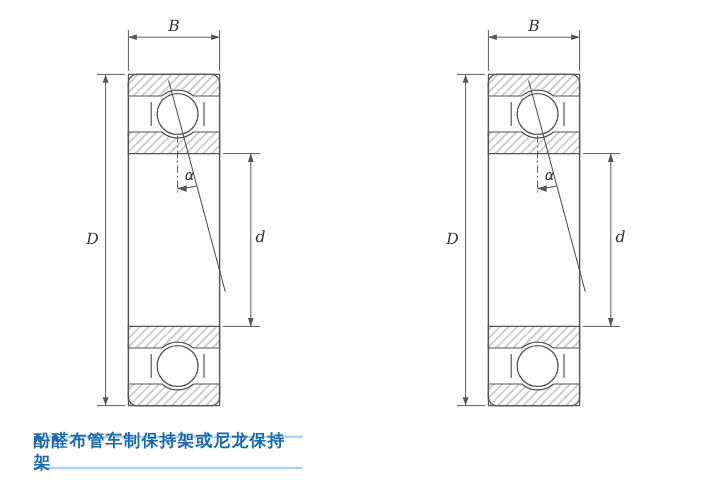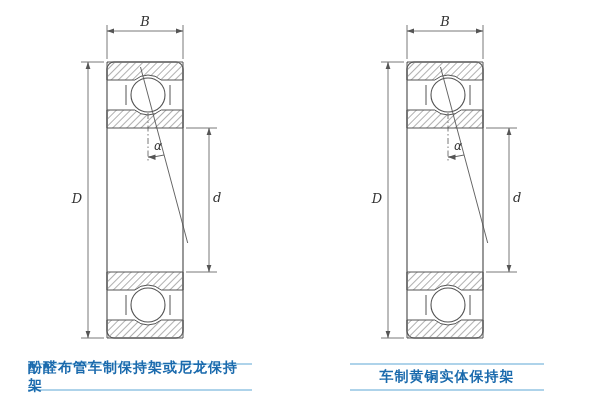--- a/index.html
+++ b/index.html
@@ -107,15 +107,14 @@
           <polygon points="123,157 130.5,154.4 130.5,160" fill="#555555"></polygon>
         </g>
       <text class="dim" x="120" y="26" text-anchor="middle">B</text>
       <text class="dim" x="52" y="203" text-anchor="middle">D</text>
       <text class="dim" x="188" y="202">d</text>
       <text class="dim alpha" x="133" y="150" text-anchor="middle">α</text>
     </svg>
   </div>
 
   <div class="caption" style="left:28px;width:224px">酚醛布管车制保持架或尼龙保持架</div>
-  <div class="caption" style="left:350px;width:194px">车制黄铜实体保持架</div>
 
 </div>
 
 </body></html>

